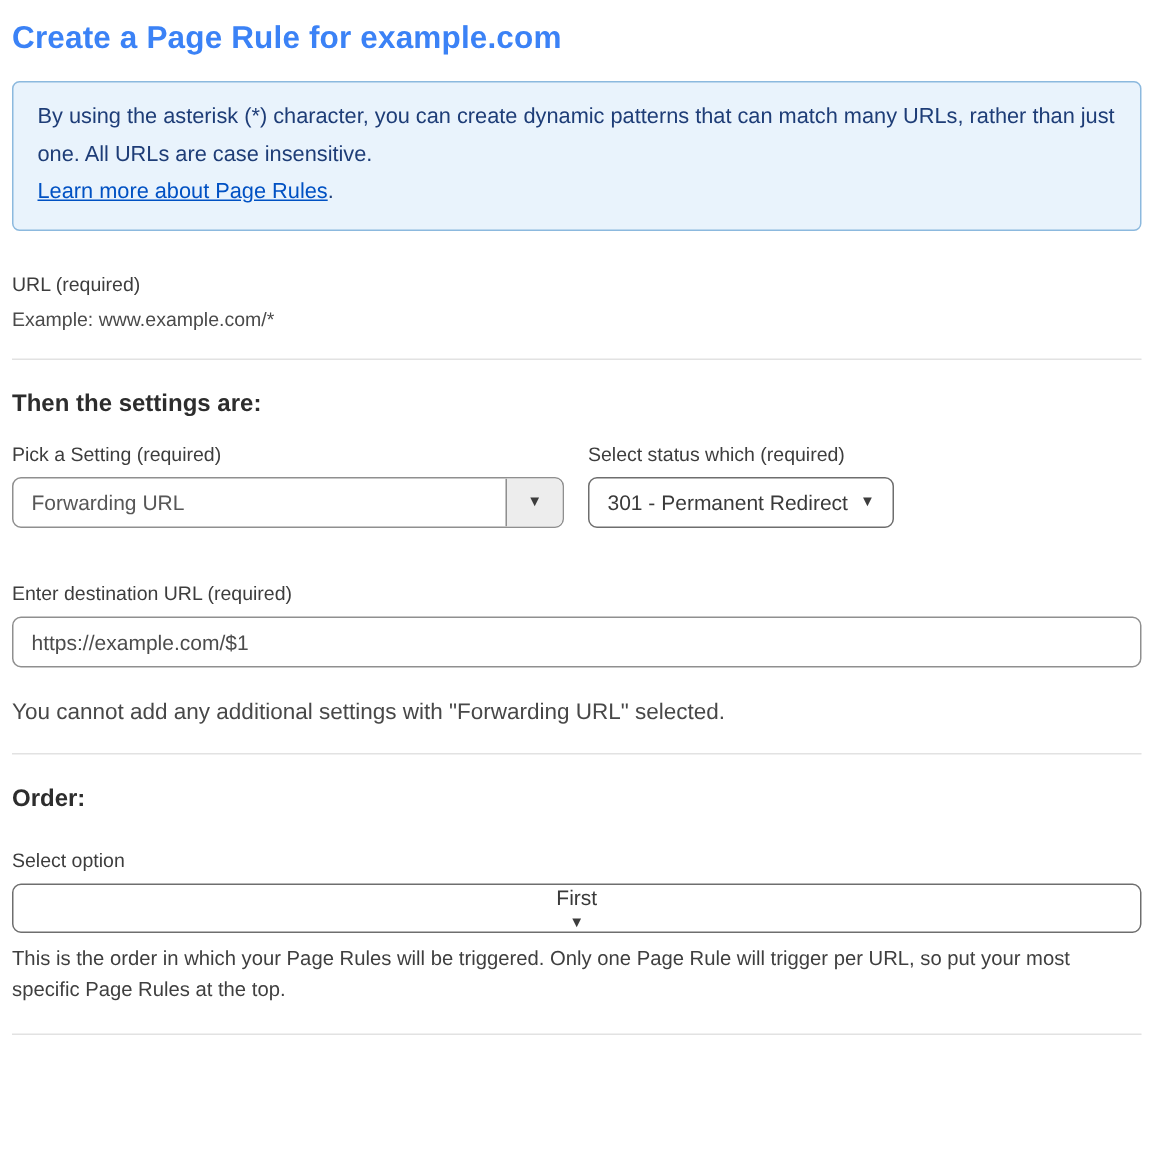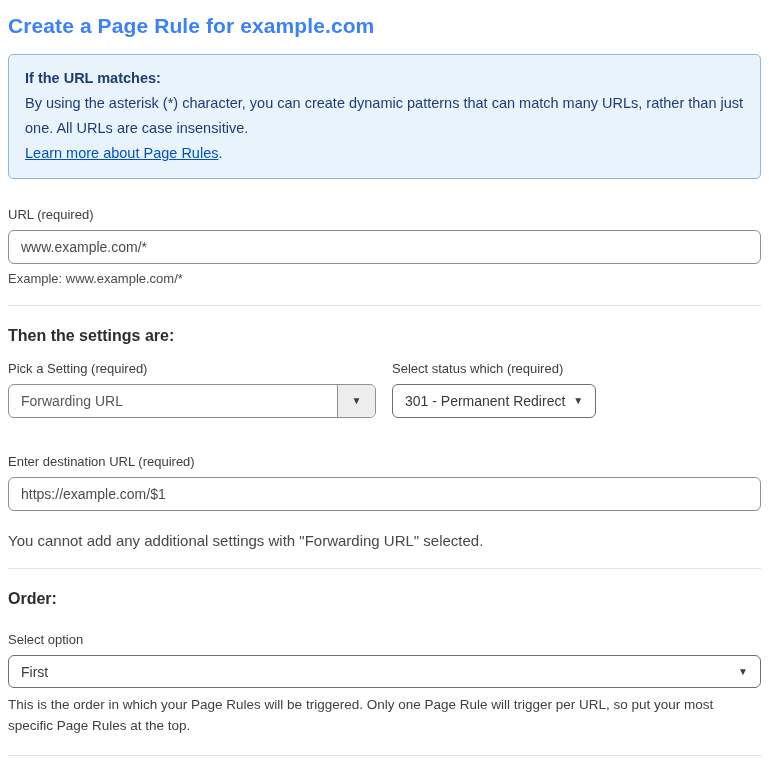--- a/index.html
+++ b/index.html
@@ -129,20 +129,21 @@
     justify-content: space-between;
     height: 33px;
     border: 1px solid #6e6e6e;
     border-radius: 6px;
     background: #ffffff;
     font-size: 14px;
     color: #3a3a3a;
     padding: 0 12px;
     cursor: pointer;
     margin-top: 8px;
+    flex-direction: column;
   }
   .dest-block { margin-top: 36px; }
   .note-text {
     font-size: 15px;
     color: #484848;
     margin-top: 21px;
   }
   .order-label { margin-top: 24px; }
   .order-helper {
     font-size: 13.5px;
@@ -152,27 +153,25 @@
   }
 </style>
 </head>
 <body>
 
 <div class="container">
 
   <h1 class="page-title">Create a Page Rule for example.com</h1>
 
   <div class="info-box">
-    <div class="info-heading">If the URL matches:</div>
     <div>By using the asterisk (*) character, you can create dynamic patterns that can match many URLs, rather than just one. All URLs are case insensitive.</div>
     <div><a class="info-link">Learn more about Page Rules</a><span>.</span></div>
   </div>
 
   <div class="field-label">URL (required)</div>
-  <input type="text" class="text-input" value="www.example.com/*" style="">
   <div class="helper-text">Example: www.example.com/*</div>
 
   <hr class="divider">
 
   <div class="section-heading">Then the settings are:</div>
 
   <div class="settings-row">
     <div class="settings-col-main">
       <div class="field-label">Pick a Setting (required)</div>
       <div class="select-control">

